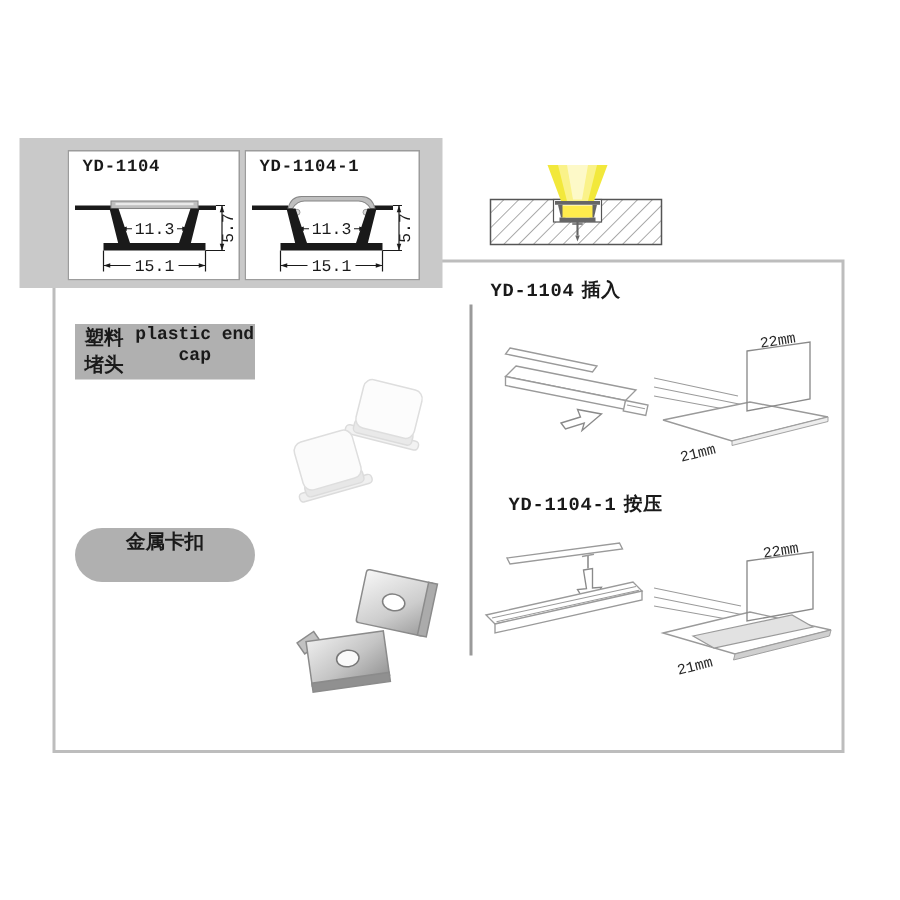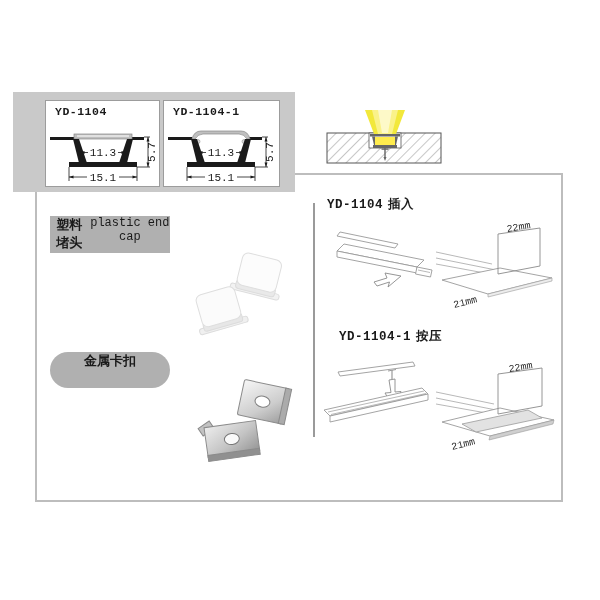--- a/index.html
+++ b/index.html
@@ -12,21 +12,21 @@
   .divider{left:313px;top:203px;width:2px;height:234px;background:var(--divider,#9a9a9a);z-index:2;}
   
   .spec-panel{left:13px;top:92px;width:282px;height:100px;background:var(--panel,#c9c9c9);z-index:3;}
   .profile-box{position:absolute;top:8px;height:87px;background:#fff;border:1px solid #9c9c9c;box-sizing:border-box;}
   .profile-box .model{position:absolute;left:9px;top:4px;font-size:11.5px;font-weight:bold;letter-spacing:.5px;}
   .profile-box svg{position:absolute;left:1px;top:20px;}
   
   .label-box{width:120px;background:var(--labelbox,#b0b0b0);z-index:2;text-align:center;
              display:flex;justify-content:center;gap:1px;}
   .label-box .cn{font-family:"DejaVu Sans","Liberation Sans",sans-serif;font-weight:bold;font-size:13px;}
-  .label-box .en{font-size:12px;font-weight:normal;}
+  .label-box .en{font-size:12px;font-weight:bold;}
   .mount-title{z-index:2;font-size:12.5px;font-weight:bold;letter-spacing:.5px;
                font-family:"DejaVu Sans","Liberation Sans",sans-serif;}
   .mount-title .mono{font-family:"Liberation Mono","DejaVu Sans Mono",monospace;}
   svg{display:block;}
   .ink{fill:var(--ink,#1a1a1a);}
   .dimtxt{font-family:"Liberation Mono","DejaVu Sans Mono",monospace;font-size:11px;fill:var(--ink,#1a1a1a);}
   .dimline{stroke:var(--ink,#1a1a1a);stroke-width:.8;fill:none;}
   .la{stroke:var(--lineart,#9a9a9a);stroke-width:.9;fill:#fff;}
   .la-open{stroke:var(--lineart,#9a9a9a);stroke-width:.7;fill:none;}
   .mmtxt{font-family:"Liberation Mono","DejaVu Sans Mono",monospace;font-size:10px;fill:#2a2a2a;}
@@ -184,21 +184,21 @@
     </g>
 
     <g transform="rotate(-8 40 64)">
       <polygon points="8,48 20,42 24,50 12,56" fill="#c2c2c2" stroke="#8b8b8b"></polygon>
       <rect x="14" y="48" width="52" height="30" fill="url(#mg2)" stroke="#8b8b8b"></rect>
       <rect x="14" y="76" width="52" height="6" fill="#909090" stroke="#8b8b8b"></rect>
       <ellipse cx="40" cy="63" rx="7.5" ry="5.5" fill="#fafafa" stroke="#777"></ellipse>
     </g>
   </svg>
 
-  <div class="abs mount-title" style="left:327px;top:196px;text-align:center;">
+  <div class="abs mount-title" style="left:327px;top:185px;text-align:center;">
     <span class="mono">YD-1104</span>
     <span>插入</span>
   </div>
 
   <svg class="abs z2" style="left:330px;top:220px;" width="120" height="72" viewBox="0 0 120 72">
     <polygon class="la" points="10,12 68,24 65,28 7,16"></polygon>
     <polygon class="la" points="14,24 94,40 87,47 7,31"></polygon>
     <polygon class="la" points="7,31 87,47 87,53 7,37"></polygon>
     <path class="la" d="M87,47 l15,3 l-1.5,7 l-15,-3 z"></path>
     <path class="la-open" d="M88,50 l12,2.5"></path>

